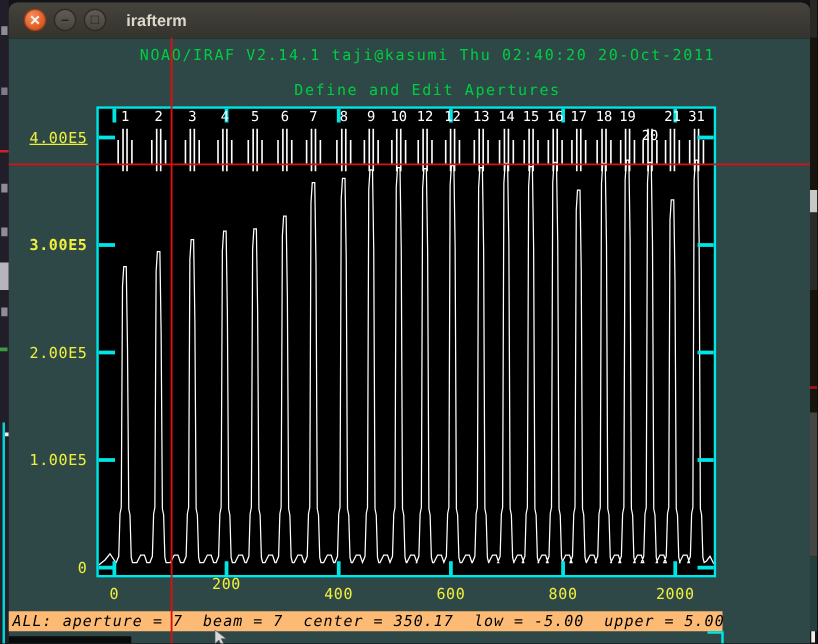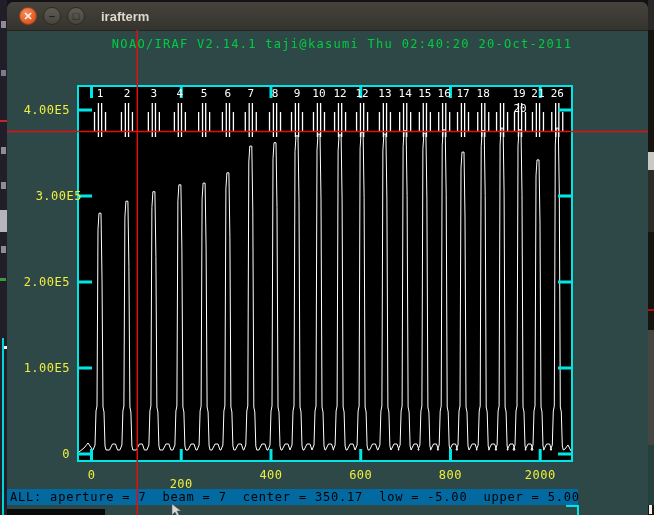--- a/index.html
+++ b/index.html
@@ -22,23 +22,23 @@
   #btn-close{margin-left:12px;background:radial-gradient(circle at 35% 30%,#f58d5c,#e0581f 70%);
              border:1px solid #93411c;color:#fbeee6;}
   #btn-min,#btn-max{background:linear-gradient(#605c52,#47443d);border:1px solid #2c2a25;color:#23221e;}
   #win-title{margin-left:16px;color:#dcd8cc;font:bold 13px "Liberation Sans",sans-serif;}
   
   .hline{position:absolute;transform:translateX(-50%);color:#00cd41;font-size:12px;
          letter-spacing:1.3px;white-space:pre;}
   .ylab{position:absolute;width:62px;text-align:right;color:#efef3e;font-size:12px;letter-spacing:0.5px;}
   .xlab{position:absolute;width:60px;text-align:center;color:#efef3e;font-size:12px;letter-spacing:0.5px;}
   .apnum{position:absolute;width:28px;text-align:center;color:#ffffff;font-size:11px;}
-  #statusbar{position:absolute;left:7px;top:489px;width:571px;height:16px;background:#0369a1;
+  #statusbar{position:absolute;left:7px;top:489px;width:571px;height:16px;background:#fdba74;
              color:#000;font-size:12px;letter-spacing:0.8px;line-height:16px;white-space:pre;
-             padding-left:3px;box-sizing:border-box;z-index:4;}
+             padding-left:3px;box-sizing:border-box;z-index:4;font-style:italic;}
   svg{position:absolute;left:0;top:0;}
   #plot-svg{z-index:2;}
   #overlay-svg{z-index:5;pointer-events:none;}
   #labels{position:absolute;left:0;top:0;width:654px;height:437px;z-index:3;}
 </style>
 </head>
 <body>
 
 <div id="stage">
 
@@ -192,49 +192,50 @@
       <line x1="360.71999999999997" y1="460" x2="360.71999999999997" y2="449" stroke="#00e6e6" stroke-width="3"></line>
       <line x1="360.71999999999997" y1="87" x2="360.71999999999997" y2="98" stroke="#00e6e6" stroke-width="3"></line>
       <line x1="450.46" y1="460" x2="450.46" y2="449" stroke="#00e6e6" stroke-width="3"></line>
       <line x1="450.46" y1="87" x2="450.46" y2="98" stroke="#00e6e6" stroke-width="3"></line>
       <line x1="540.2" y1="460" x2="540.2" y2="449" stroke="#00e6e6" stroke-width="3"></line>
       <line x1="540.2" y1="87" x2="540.2" y2="98" stroke="#00e6e6" stroke-width="3"></line>
     </svg>
 
   <div id="labels">
     <div class="hline" style="left:342px;top:37px;">NOAO/IRAF V2.14.1 taji@kasumi Thu 02:40:20 20-Oct-2011</div>
+    <div class="hline" style="left:342px;top:65px;">Define and Edit Apertures</div>
   <div class="apnum" style="left: 86.0253px; top: 87px;">1</div>
       <div class="apnum" style="left: 112.947px; top: 87px;">2</div>
       <div class="apnum" style="left: 139.869px; top: 87px;">3</div>
       <div class="apnum" style="left: 165.894px; top: 87px;">4</div>
       <div class="apnum" style="left: 190.124px; top: 87px;">5</div>
       <div class="apnum" style="left: 213.905px; top: 87px;">6</div>
       <div class="apnum" style="left: 236.788px; top: 87px;">7</div>
       <div class="apnum" style="left: 261.018px; top: 87px;">8</div>
       <div class="apnum" style="left: 283.005px; top: 87px;">9</div>
       <div class="apnum" style="left: 304.991px; top: 87px;">10</div>
       <div class="apnum" style="left: 326.08px; top: 87px;">12</div>
       <div class="apnum" style="left: 348.066px; top: 87px;">12</div>
       <div class="apnum" style="left: 370.95px; top: 87px;">13</div>
       <div class="apnum" style="left: 391.141px; top: 87px;">14</div>
       <div class="apnum" style="left: 410.884px; top: 87px;">15</div>
       <div class="apnum" style="left: 430.178px; top: 87px;">16</div>
       <div class="apnum" style="left: 449.024px; top: 87px;">17</div>
       <div class="apnum" style="left: 469.215px; top: 87px;">18</div>
-      <div class="apnum" style="left: 488.06px; top: 87px; padding-left: 17px;">19</div>
+      <div class="apnum" style="left: 488.06px; top: 87px;">19</div>
       <div class="apnum" style="left: 506.008px; top: 102px;">20</div>
       <div class="apnum" style="left: 523.957px; top: 87px;">21</div>
-      <div class="apnum" style="left: 543.251px; top: 87px;">26</div>
+      <div class="apnum" style="left: 543.251px; top: 87px;">31</div>
       <div class="ylab" style="left: 8px; top: 447px;">0</div>
       <div class="ylab" style="left: 8px; top: 361px;">1.00E5</div>
       <div class="ylab" style="left: 8px; top: 275px;">2.00E5</div>
-      <div class="ylab" style="left: 20px; top: 189px;">3.00E5</div>
-      <div class="ylab" style="left: 8px; top: 103px;">4.00E5</div>
+      <div class="ylab" style="left: 8px; top: 189px; font-weight: bold;">3.00E5</div>
+      <div class="ylab" style="left: 8px; top: 103px; text-decoration: underline;">4.00E5</div>
       <div class="xlab" style="left: 61.5px; top: 468px;">0</div>
-      <div class="xlab" style="left: 151.24px; top: 477px;">200</div>
+      <div class="xlab" style="left: 151.24px; top: 460px;">200</div>
       <div class="xlab" style="left: 240.98px; top: 468px;">400</div>
       <div class="xlab" style="left: 330.72px; top: 468px;">600</div>
       <div class="xlab" style="left: 420.46px; top: 468px;">800</div>
       <div class="xlab" style="left: 510.2px; top: 468px;">2000</div>
     </div>
 
   <div id="statusbar">ALL: aperture = 7  beam = 7  center = 350.17  low = -5.00  upper = 5.00</div>
 
   <svg id="overlay-svg" width="654" height="515">
       <line x1="137.2674" y1="30" x2="137.2674" y2="515" stroke="#dd1010" stroke-width="1.5"></line>

